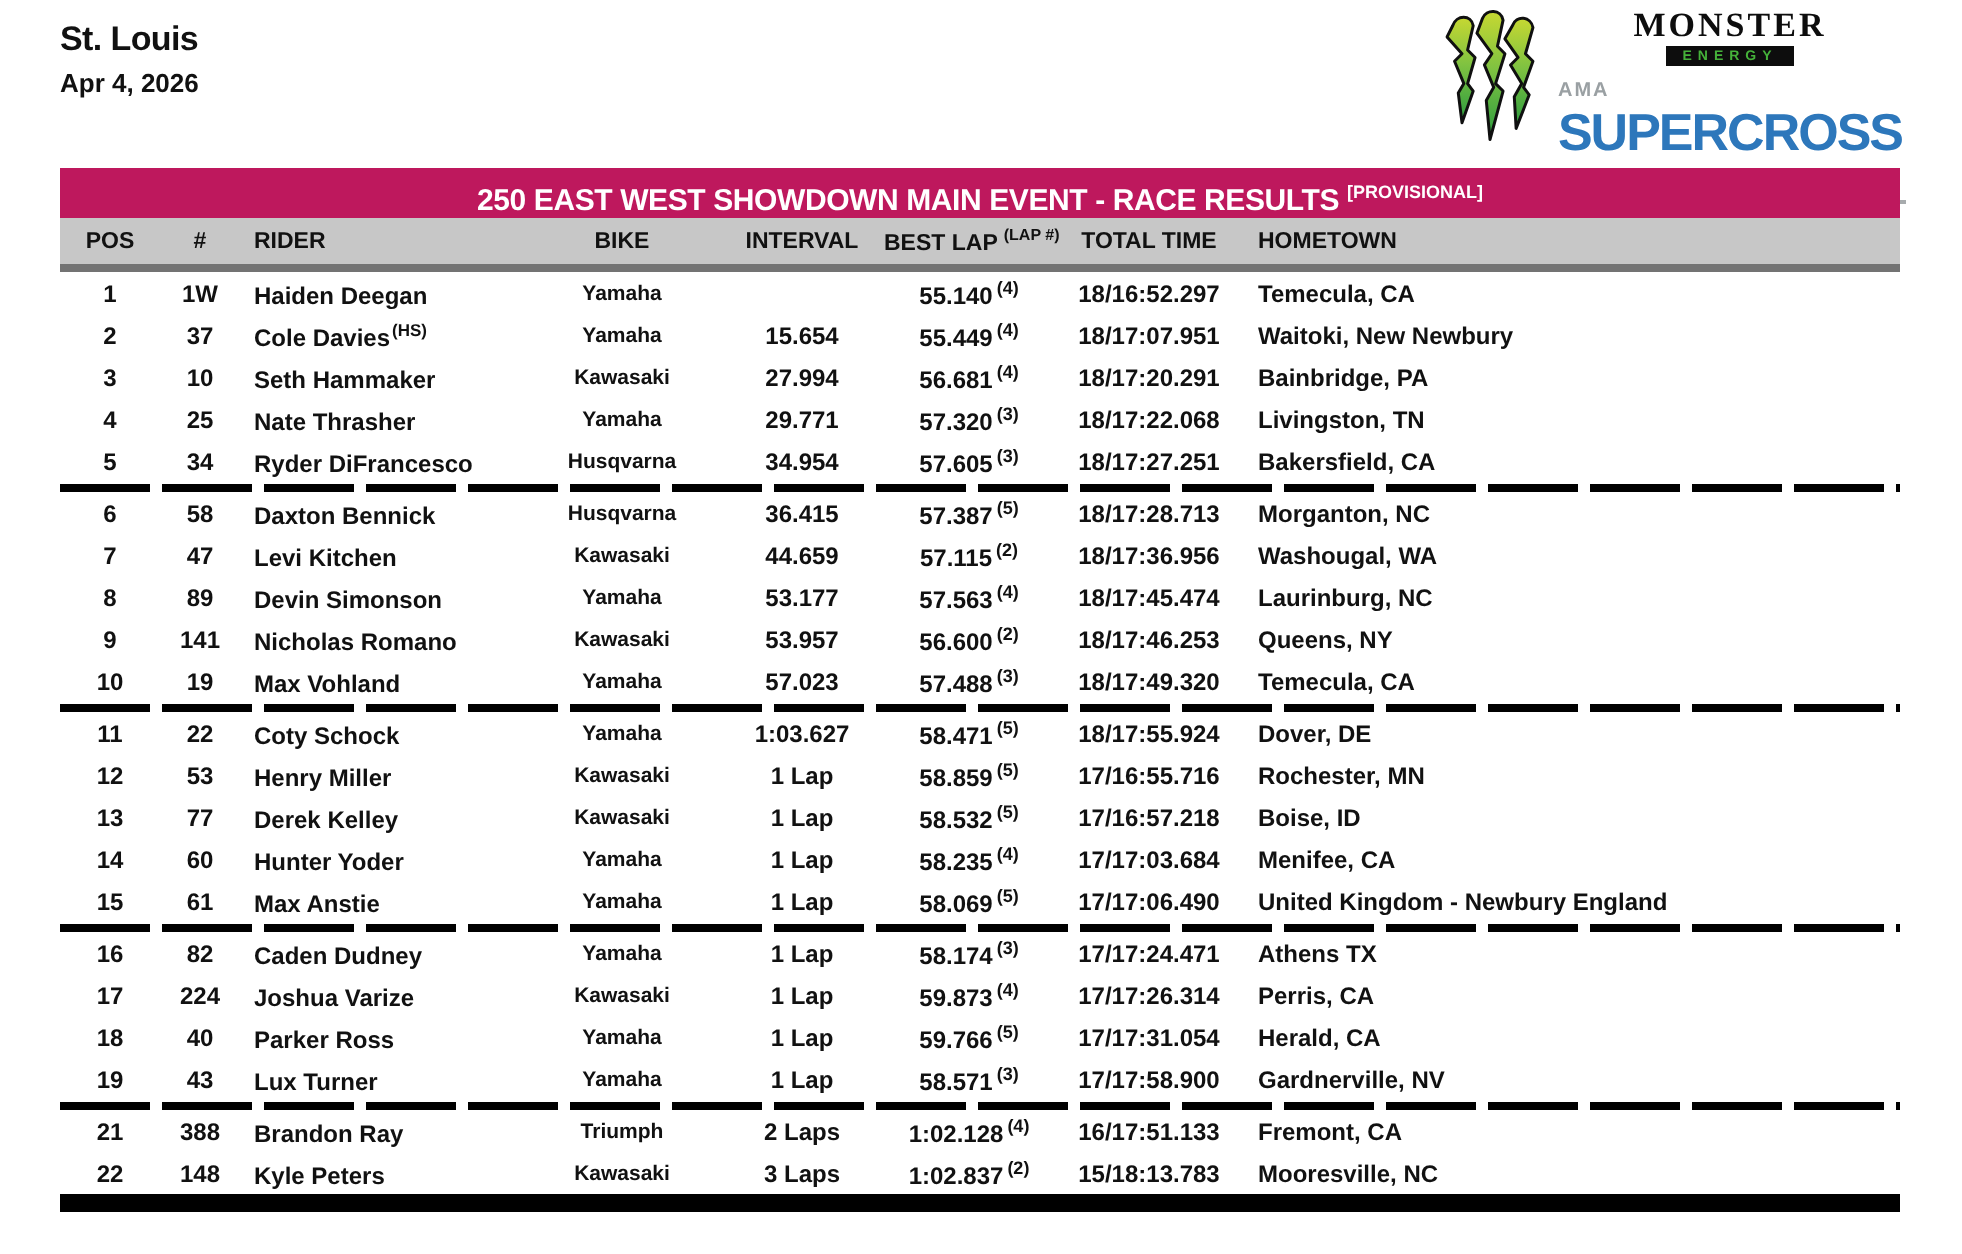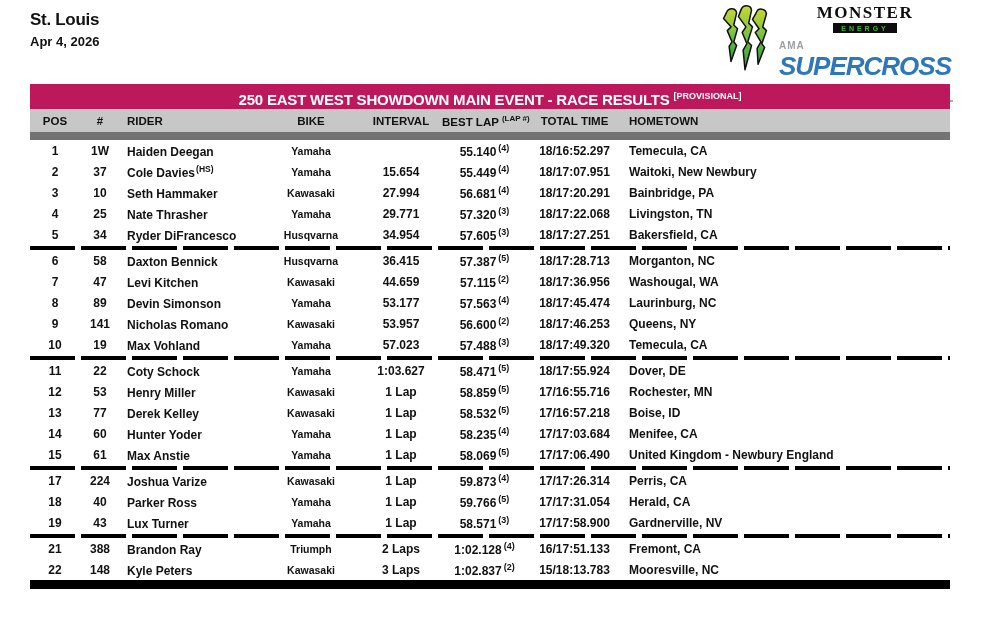--- a/index.html
+++ b/index.html
@@ -15,36 +15,36 @@
   .event-date { font-size:13px; font-weight:bold; margin-top:5px; }
 
   
   .logo { position:absolute; top:4px; right:28px; width:236px; height:72px; display:flex; }
   .claw { width:56px; height:70px; flex:0 0 auto; }
   .logo-text { flex:1 1 auto; display:flex; flex-direction:column; align-items:center; line-height:1; margin-left:4px; }
   .monster { font-family:"Liberation Serif", serif; font-size:17px; font-weight:bold; letter-spacing:1.5px; color:#0d0d0d; }
   .energy { background:#0d0d0d; color:#45b23a; font-size:7px; font-weight:bold; letter-spacing:3px; padding:2px 8px 1px; margin-top:2px; }
   .ama-row { width:100%; padding-left:4px; margin-top:3px; }
   .ama { color:#9aa0a3; font-size:10px; font-weight:bold; letter-spacing:1px; }
-  .supercross { color:#2d77bb; font-size:26px; font-weight:bold; font-style:italic; letter-spacing:-1px; margin-top:1px; white-space:nowrap; }
+  .supercross { color:#2d77bb; font-size:26px; font-weight:bold; letter-spacing:-1px; margin-top:1px; white-space:nowrap; }
   .champ-row { width:100%; display:flex; align-items:center; gap:5px; margin-top:17px; }
   .champ-dash { flex:1 1 auto; height:2px; background:#a7abad; }
   .championship { color:#9aa0a3; font-size:9px; font-weight:bold; letter-spacing:3.5px; }
 
   
   .results { position:absolute; left:30px; top:84px; width:920px; }
   .title-bar {
     background:#be185d; color:#fff; height:25px; line-height:25px;
     text-align:center; font-weight:bold; font-size:15px; letter-spacing:-0.2px;
   }
   .title-bar sup { font-size:9px; letter-spacing:0; }
 
   table { width:100%; border-collapse:collapse; table-layout:fixed; }
   thead th {
-    background:#c7c7c7; border-bottom:8px solid #737373;
+    background:#c7c7c7; border-bottom:4px solid #737373;
     font-size:11.5px; font-weight:bold; height:23px; padding:0; white-space:nowrap;margin-left:45px;
   }
   thead th sup { font-size:8px; }
   tbody td {
     font-size:12px; font-weight:bold; height:21px; padding:0;
     vertical-align:middle; white-space:nowrap; overflow:hidden;
   }
   .al { text-align:left; padding-left:7px; }
   .ac { text-align:center; }
   .bike-cell { font-size:10.5px;margin-top:40px; }
@@ -283,20 +283,30 @@
     <td class="ac"><span>58.069</span><sup class="lapnum">(5)</sup></td>
     <td class="ac">17/17:06.490</td>
     <td class="al">United Kingdom - Newbury England</td>
   </tr>
         <tr class="sep">
     <td colspan="8">
             <div class="dashline"></div>
           </td>
   </tr>
         <tr>
+    <td class="ac">16</td>
+    <td class="ac">82</td>
+    <td class="al"><span>Caden Dudney</span><sup class="ridernote"></sup></td>
+    <td class="ac bike-cell">Yamaha</td>
+    <td class="ac">1 Lap</td>
+    <td class="ac"><span>58.174</span><sup class="lapnum">(3)</sup></td>
+    <td class="ac">17/17:24.471</td>
+    <td class="al">Athens TX</td>
+  </tr>
+        <tr>
     <td class="ac">17</td>
     <td class="ac">224</td>
     <td class="al"><span>Joshua Varize</span><sup class="ridernote"></sup></td>
     <td class="ac bike-cell">Kawasaki</td>
     <td class="ac">1 Lap</td>
     <td class="ac"><span>59.873</span><sup class="lapnum">(4)</sup></td>
     <td class="ac">17/17:26.314</td>
     <td class="al">Perris, CA</td>
   </tr>
         <tr>

